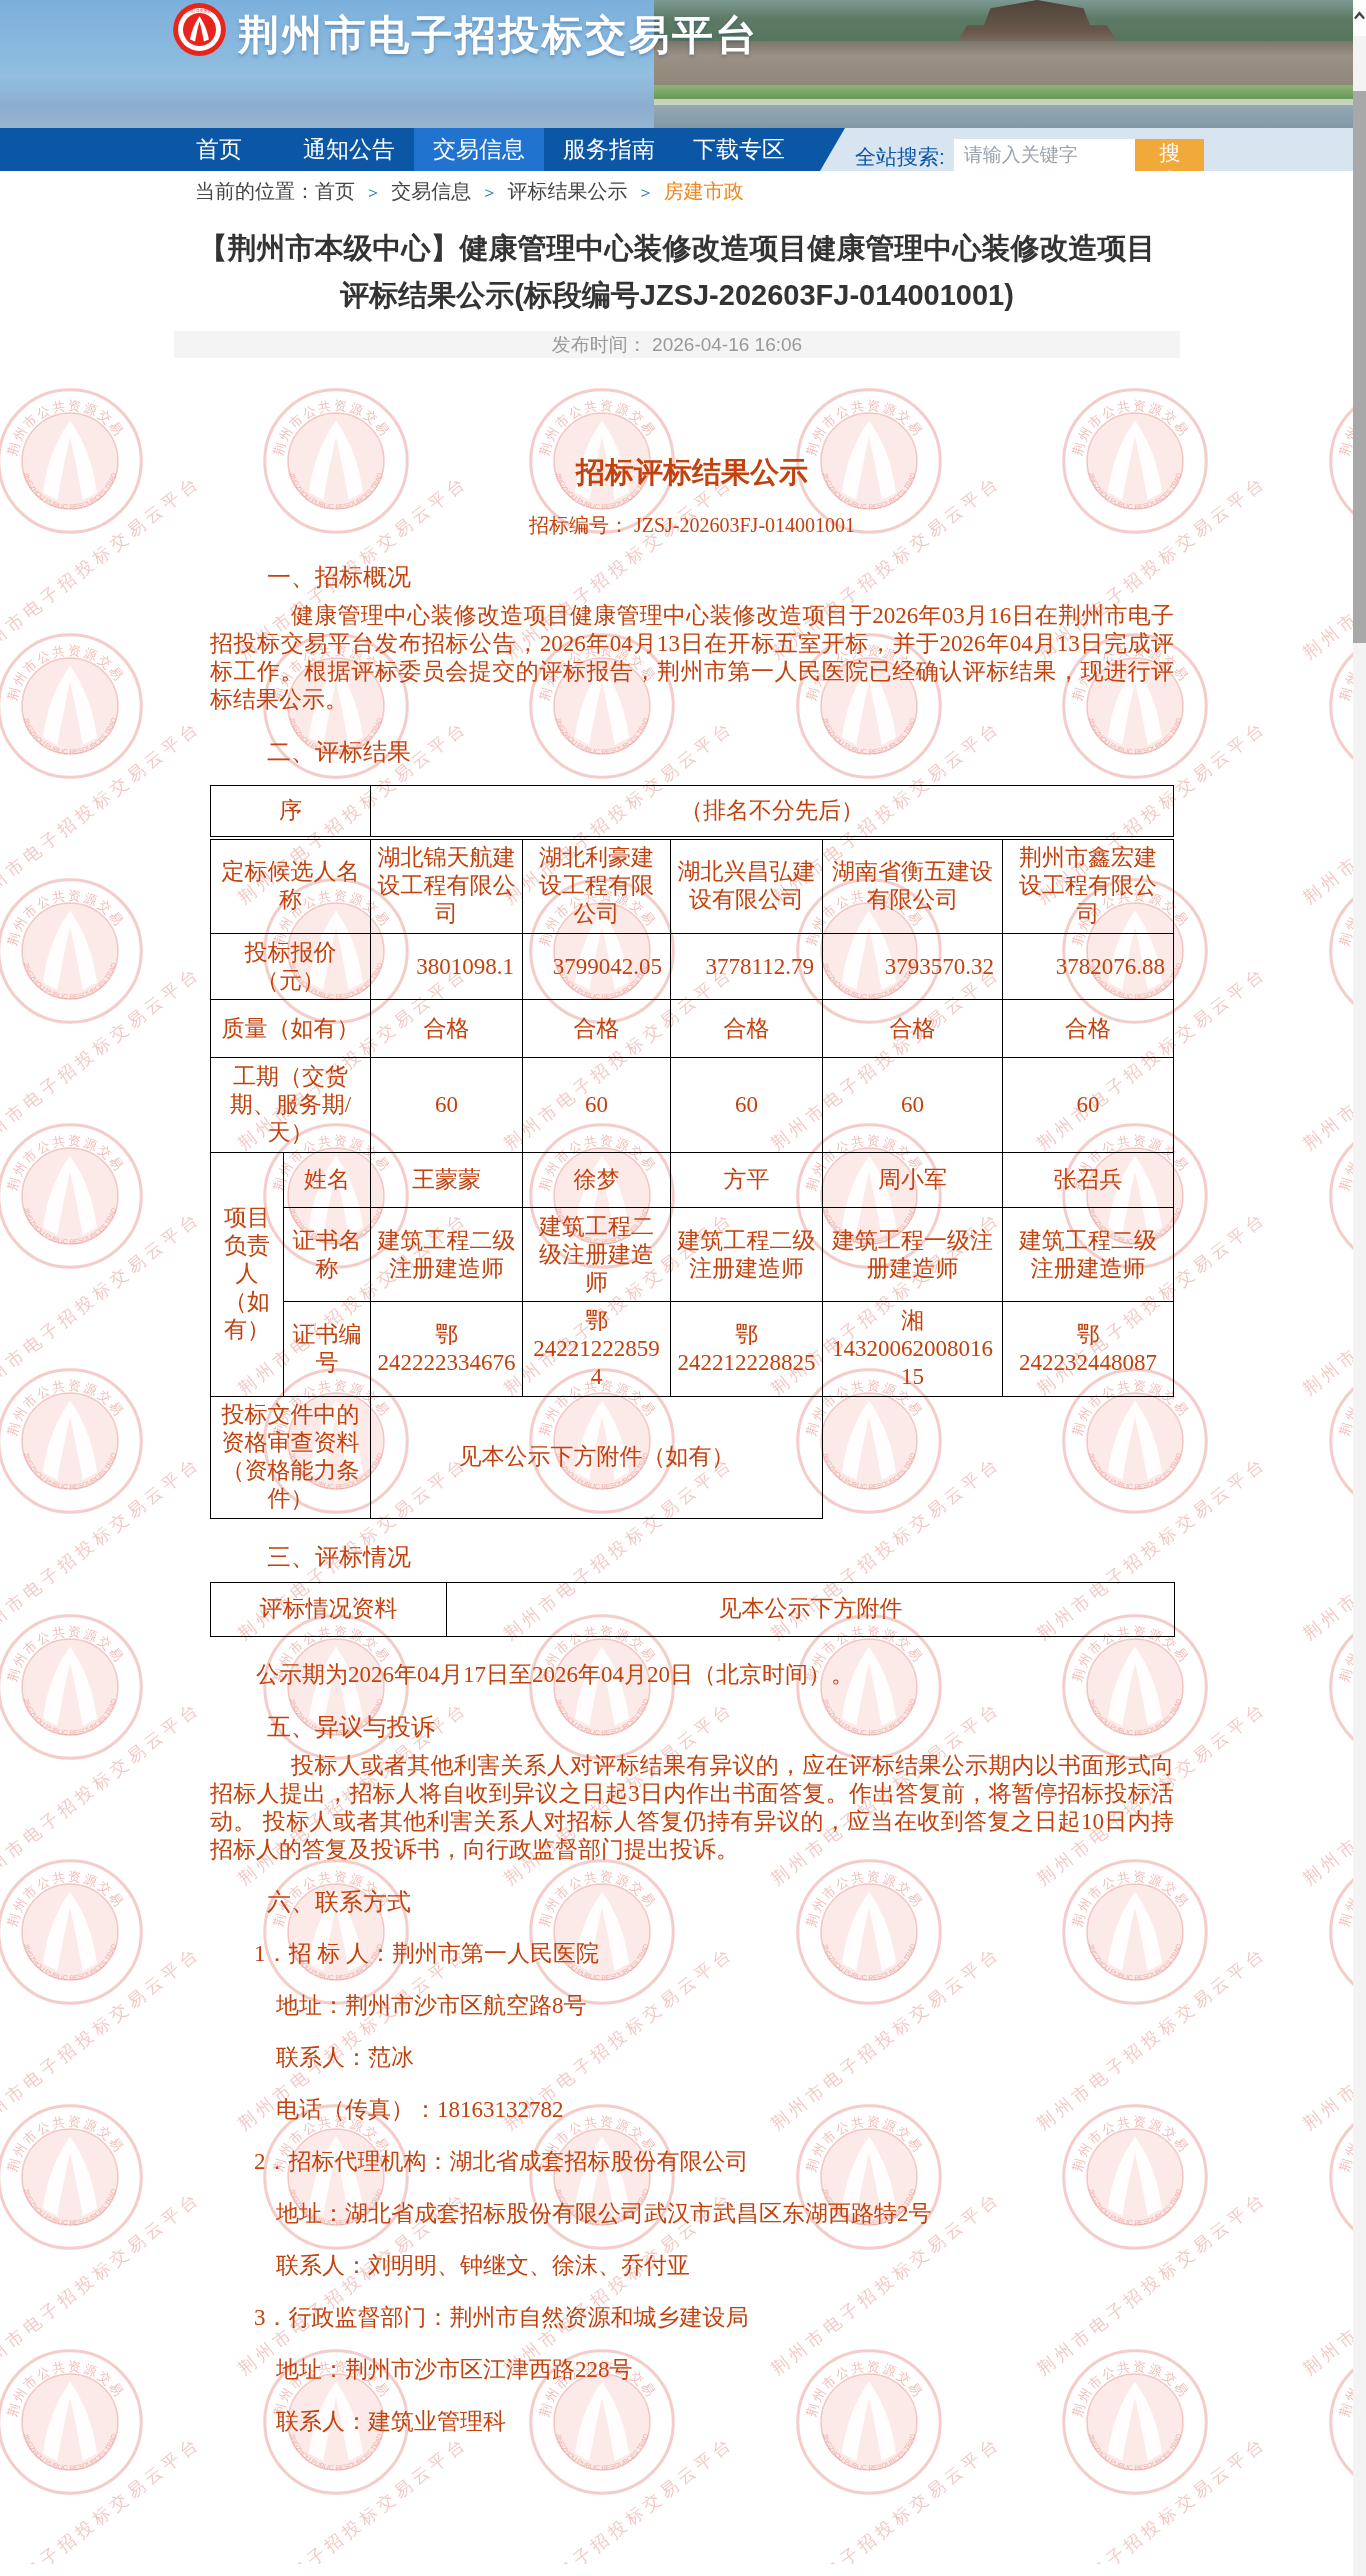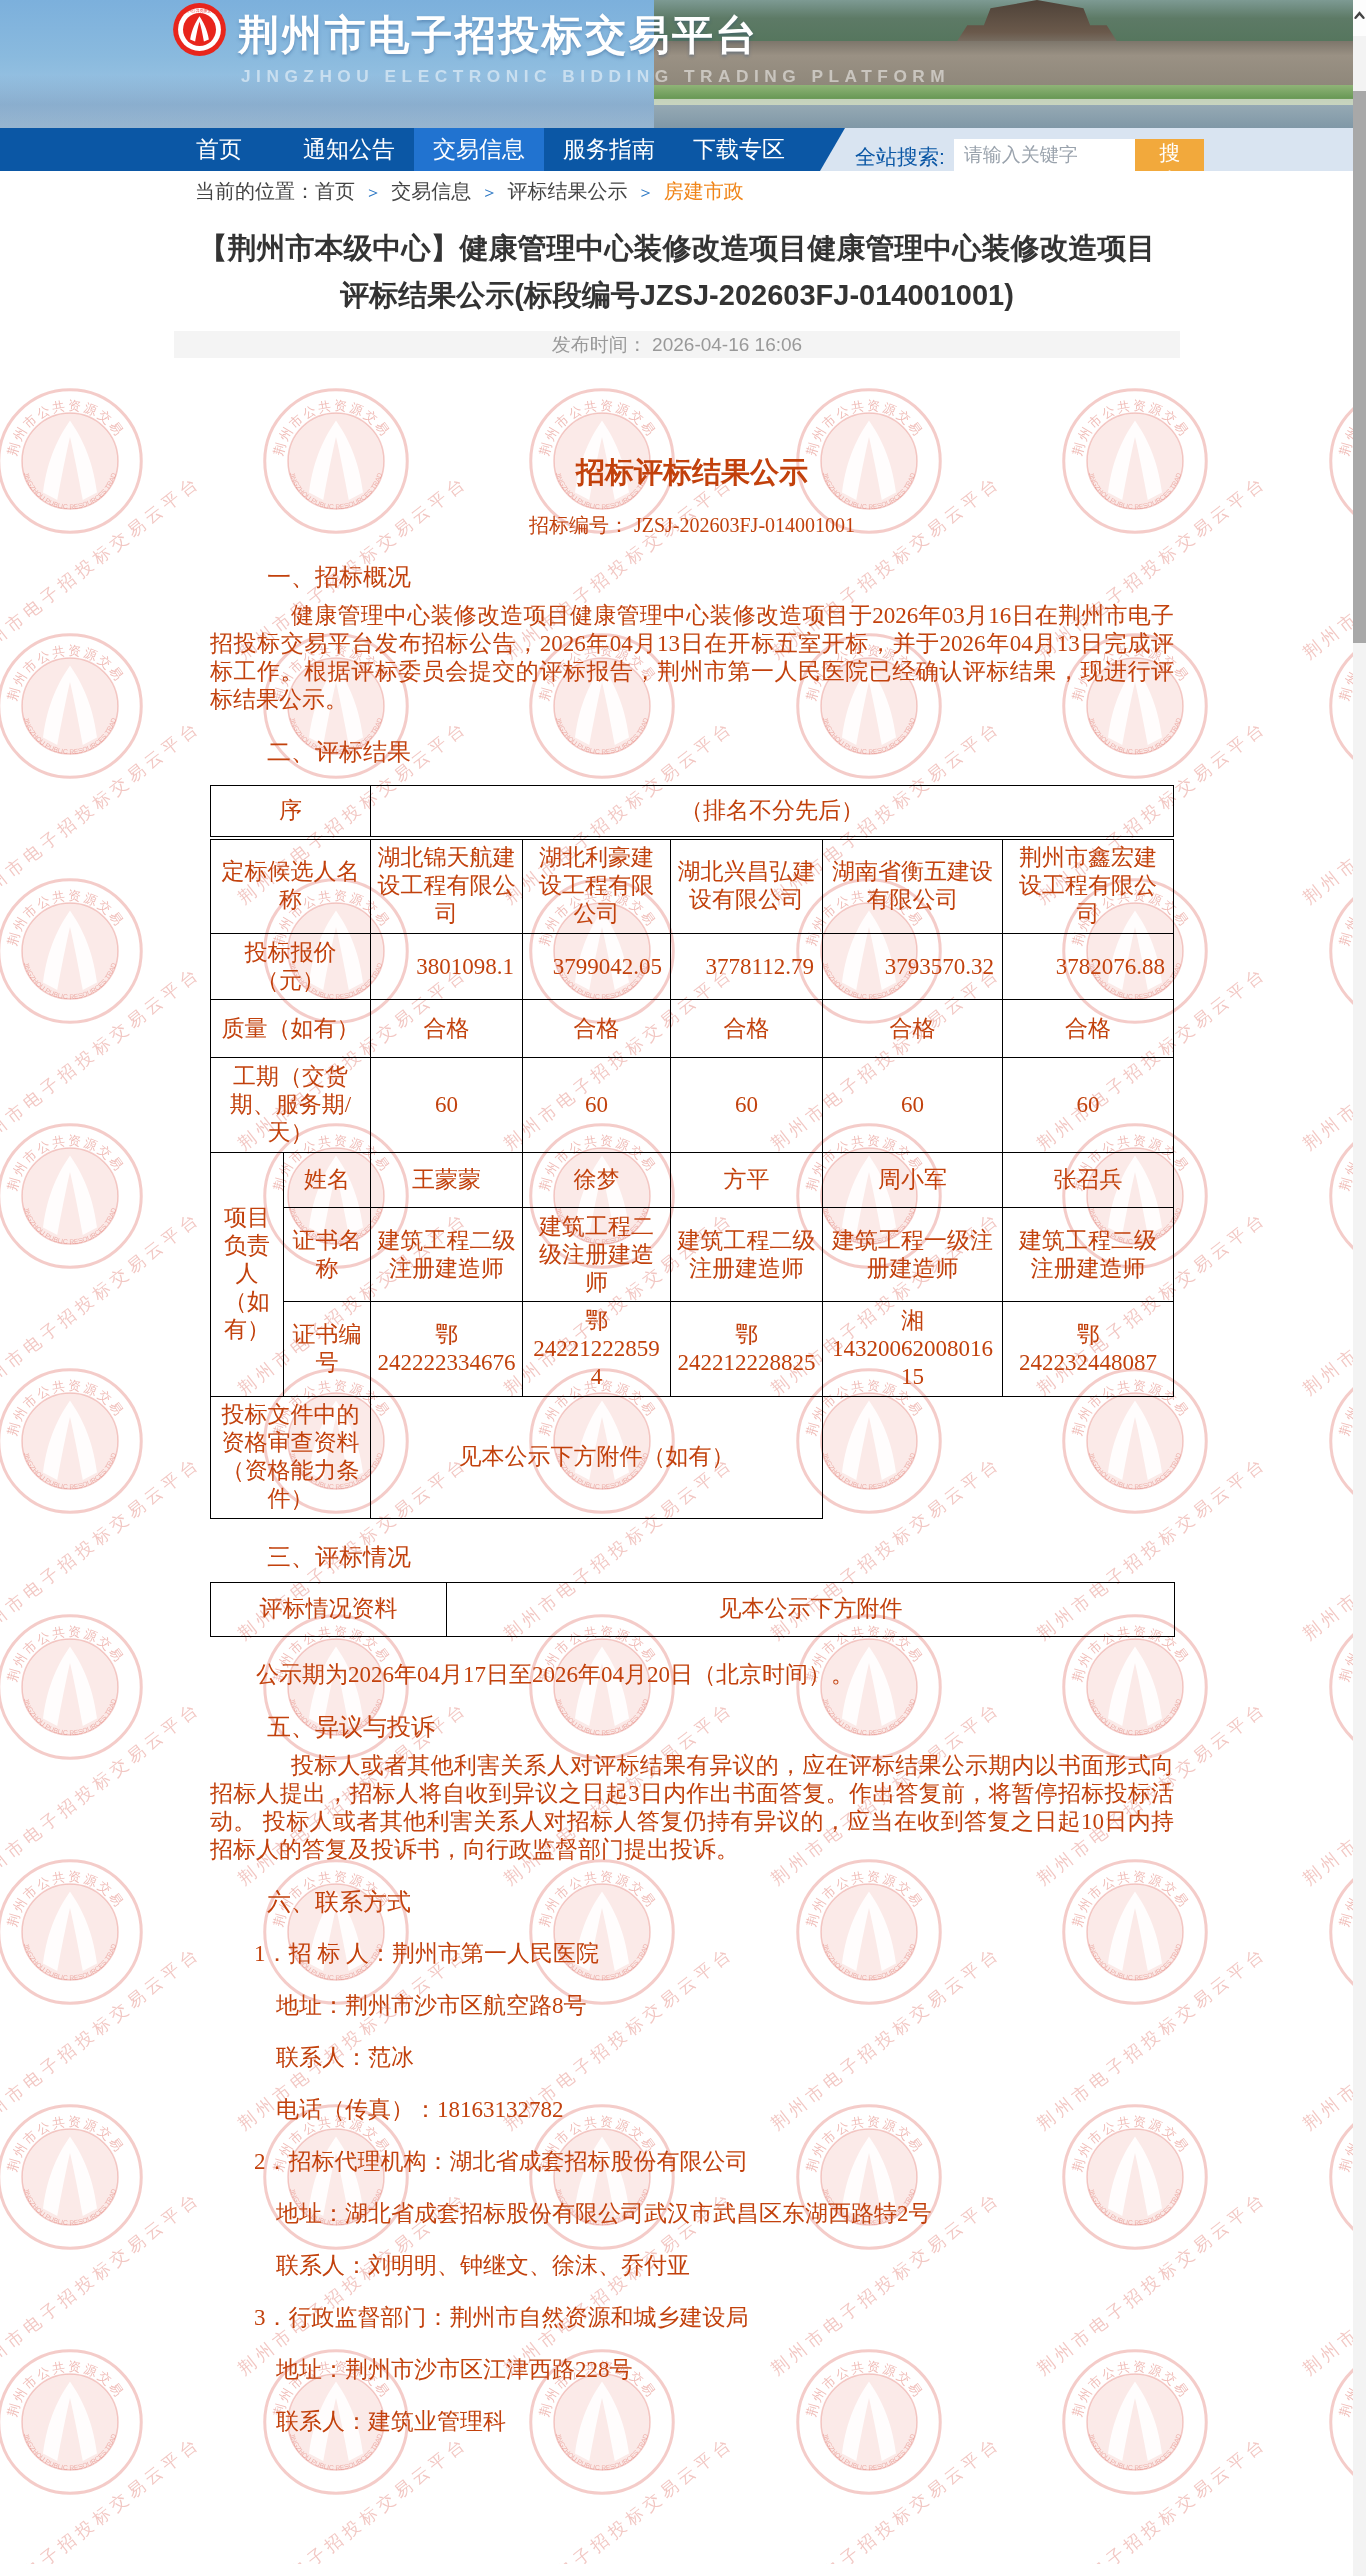--- a/index.html
+++ b/index.html
@@ -118,21 +118,20 @@
       <div class="photo-water"></div>
     </div>
     <svg class="logo" viewBox="0 0 100 100">
       <circle cx="50" cy="50" r="48" fill="#e8251c"></circle>
       <circle cx="50" cy="50" r="39" fill="#fff"></circle>
       <circle cx="50" cy="50" r="30" fill="#e8251c"></circle>
       <path d="M50,26 C43,37 36,50 33,68 L42,72 C45,56 47,45 50,36 C53,45 55,56 58,72 L67,68 C64,50 57,37 50,26 Z" fill="#fff"></path>
       <text x="50" y="18" text-anchor="middle" font-size="7" fill="#e8251c">荆州公共资源交易</text>
     </svg>
     <div class="banner-title">荆州市电子招投标交易平台</div>
-    <div class="banner-sub">JINGZHOU ELECTRONIC BIDDING TRADING PLATFORM</div>
   </header>
 
   <nav class="topnav">
     <div class="nav-blue"></div>
     <div class="nav-items">
       <div class="nav-item">首页</div>
       <div class="nav-item">通知公告</div>
       <div class="nav-item active">交易信息</div>
       <div class="nav-item">服务指南</div>
       <div class="nav-item">下载专区</div>

